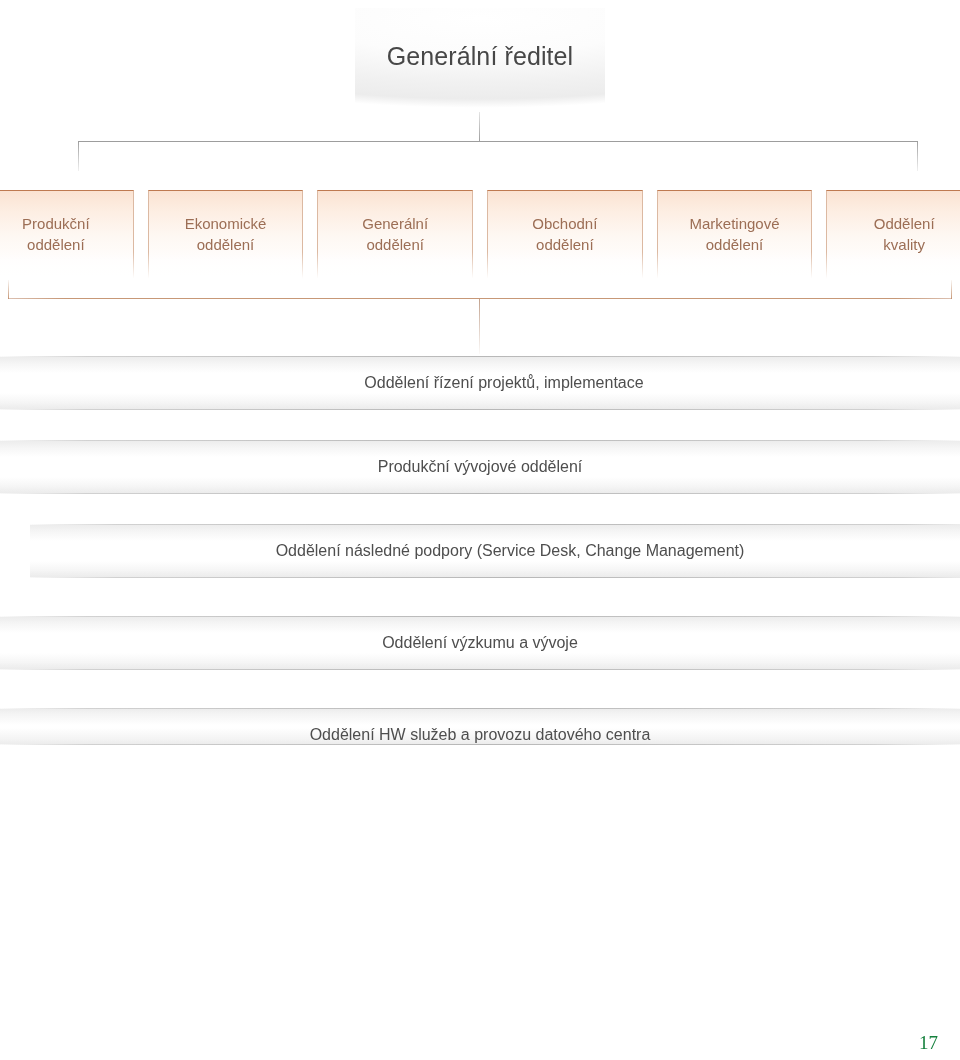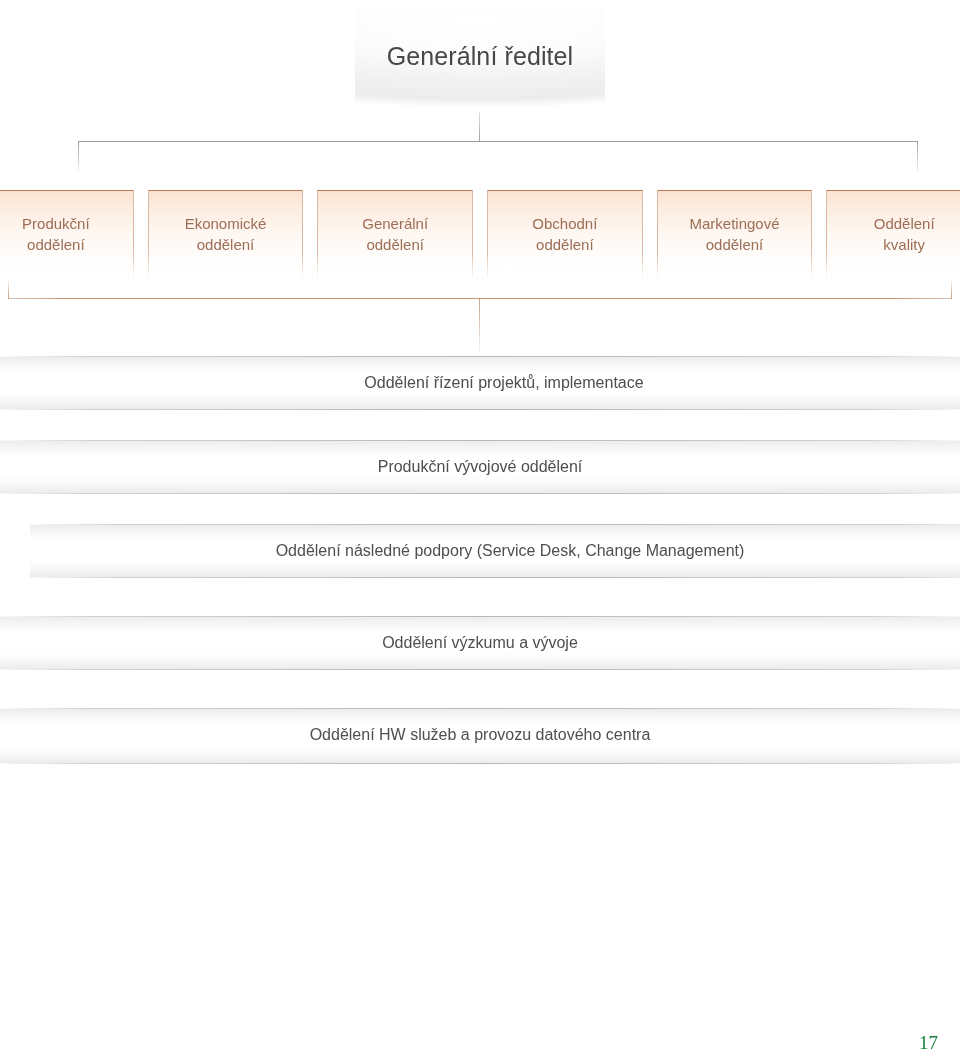--- a/index.html
+++ b/index.html
@@ -302,21 +302,21 @@
     <div class="band-shade-bottom"></div>
     <div class="band-label" style="top:18px;">Oddělení následné podpory (Service Desk, Change Management)</div>
   </div>
 
   <div class="band" style="top:608px;height:54px;">
     <div class="band-shade-top"></div>
     <div class="band-shade-bottom"></div>
     <div class="band-label" style="top:18px;">Oddělení výzkumu a vývoje</div>
   </div>
 
-  <div class="band" style="top:700px;height:56px;">
+  <div class="band" style="top:700px;height:37px;">
     <div class="band-shade-top"></div>
     <div class="band-shade-bottom"></div>
     <div class="band-label" style="top:18px;">Oddělení HW služeb a provozu datového centra</div>
   </div>
 
   <div class="page-number">17</div>
 
 </div>
 
 </body></html>

